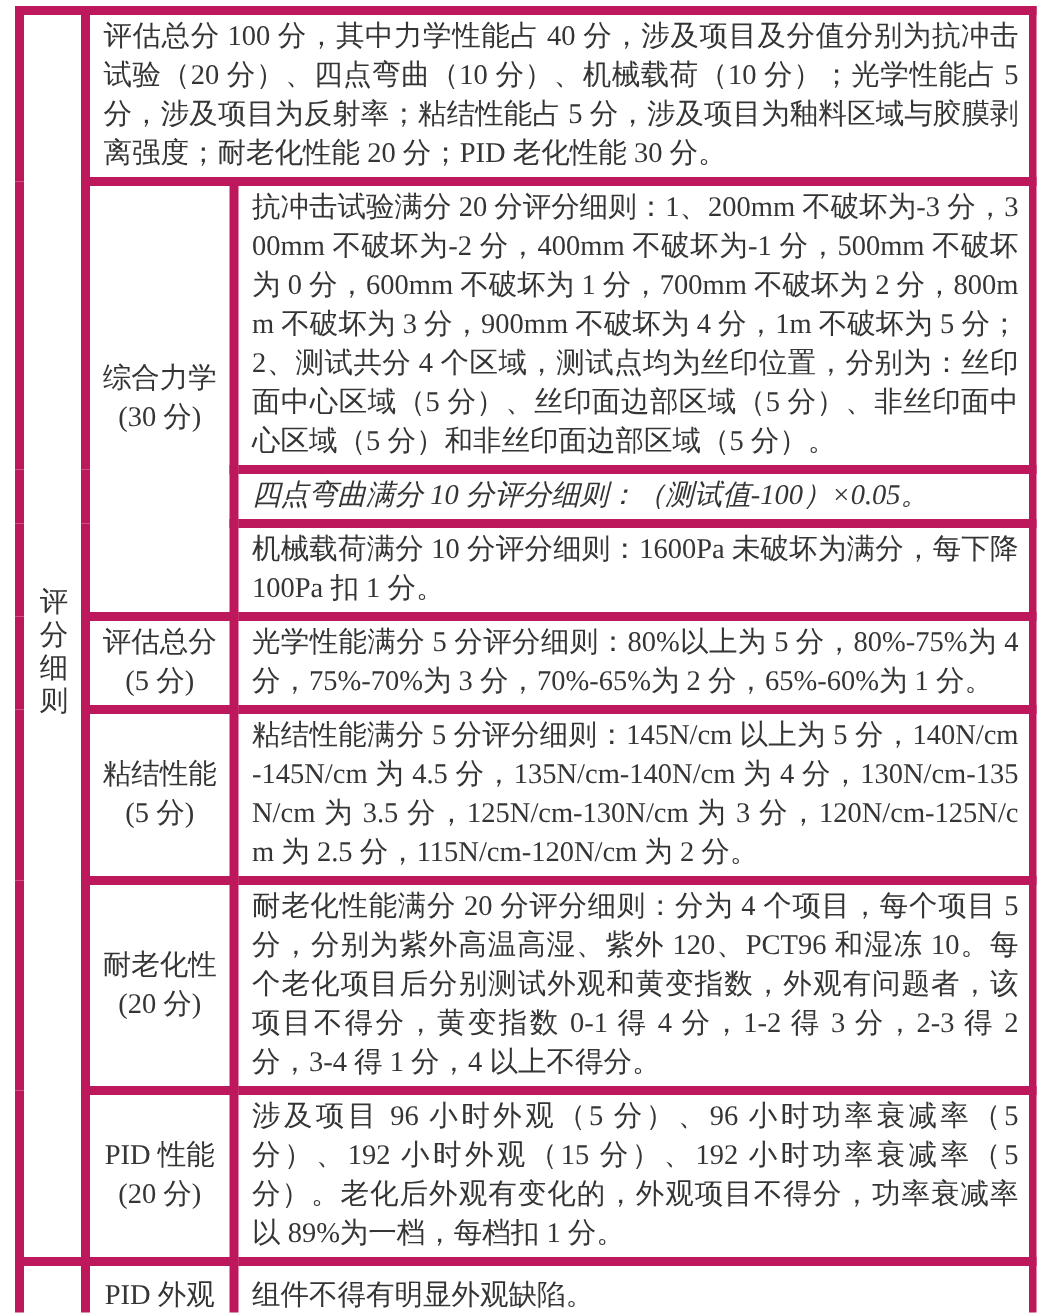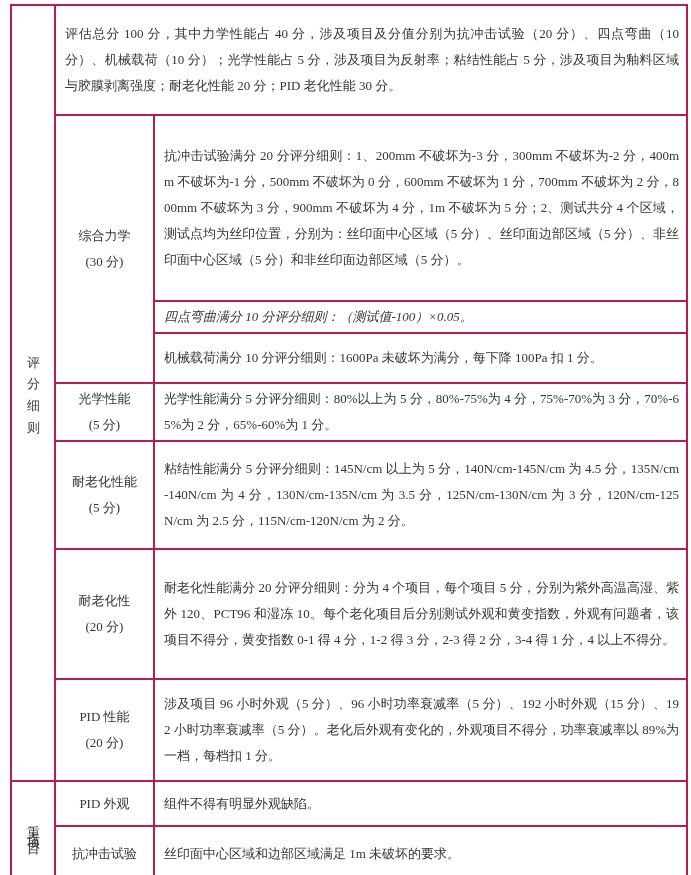--- a/index.html
+++ b/index.html
@@ -22,22 +22,22 @@
     width: 676px;
     border-collapse: collapse;
     table-layout: fixed;
     border: 2px solid #383838;
     border-bottom-width: 5px;
   }
   col.c1 { width: 44px; }
   col.c2 { width: 99px; }
   col.c3 { width: 533px; }
   td {
-    border: 2px solid #be185d;
-    font-size: 13px;
+    border: 6px solid #be185d;
+    font-size: 19px;
     line-height: 26px;
     vertical-align: middle;
     padding: 2px 6px;
     box-sizing: border-box;
     word-break: break-all;
   }
   td.detail {
     text-align: justify;
     padding: 2px 7px 2px 9px;
   }
@@ -90,28 +90,28 @@
       <td class="detail">抗冲击试验满分 20 分评分细则：1、200mm 不破坏为-3 分，300mm 不破坏为-2 分，400mm 不破坏为-1 分，500mm 不破坏为 0 分，600mm 不破坏为 1 分，700mm 不破坏为 2 分，800mm 不破坏为 3 分，900mm 不破坏为 4 分，1m 不破坏为 5 分；2、测试共分 4 个区域，测试点均为丝印位置，分别为：丝印面中心区域（5 分）、丝印面边部区域（5 分）、非丝印面中心区域（5 分）和非丝印面边部区域（5 分）。</td>
     </tr>
     <tr class="r3">
       <td class="detail">四点弯曲满分 10 分评分细则：（测试值-100）×0.05。</td>
     </tr>
     <tr class="r4">
       <td class="detail">机械载荷满分 10 分评分细则：1600Pa 未破坏为满分，每下降 100Pa 扣 1 分。</td>
     </tr>
     <tr class="r5">
       <td class="head">
-        <div>光学性能</div>
+        <div>评估总分</div>
         <div>(5 分)</div>
       </td>
       <td class="detail">光学性能满分 5 分评分细则：80%以上为 5 分，80%-75%为 4 分，75%-70%为 3 分，70%-65%为 2 分，65%-60%为 1 分。</td>
     </tr>
     <tr class="r6">
       <td class="head">
-        <div>耐老化性能</div>
+        <div>粘结性能</div>
         <div>(5 分)</div>
       </td>
       <td class="detail">粘结性能满分 5 分评分细则：145N/cm 以上为 5 分，140N/cm-145N/cm 为 4.5 分，135N/cm-140N/cm 为 4 分，130N/cm-135N/cm 为 3.5 分，125N/cm-130N/cm 为 3 分，120N/cm-125N/cm 为 2.5 分，115N/cm-120N/cm 为 2 分。</td>
     </tr>
     <tr class="r7">
       <td class="head">
         <div>耐老化性</div>
         <div>(20 分)</div>
       </td>
       <td class="detail">耐老化性能满分 20 分评分细则：分为 4 个项目，每个项目 5 分，分别为紫外高温高湿、紫外 120、PCT96 和湿冻 10。每个老化项目后分别测试外观和黄变指数，外观有问题者，该项目不得分，黄变指数 0-1 得 4 分，1-2 得 3 分，2-3 得 2 分，3-4 得 1 分，4 以上不得分。</td>

